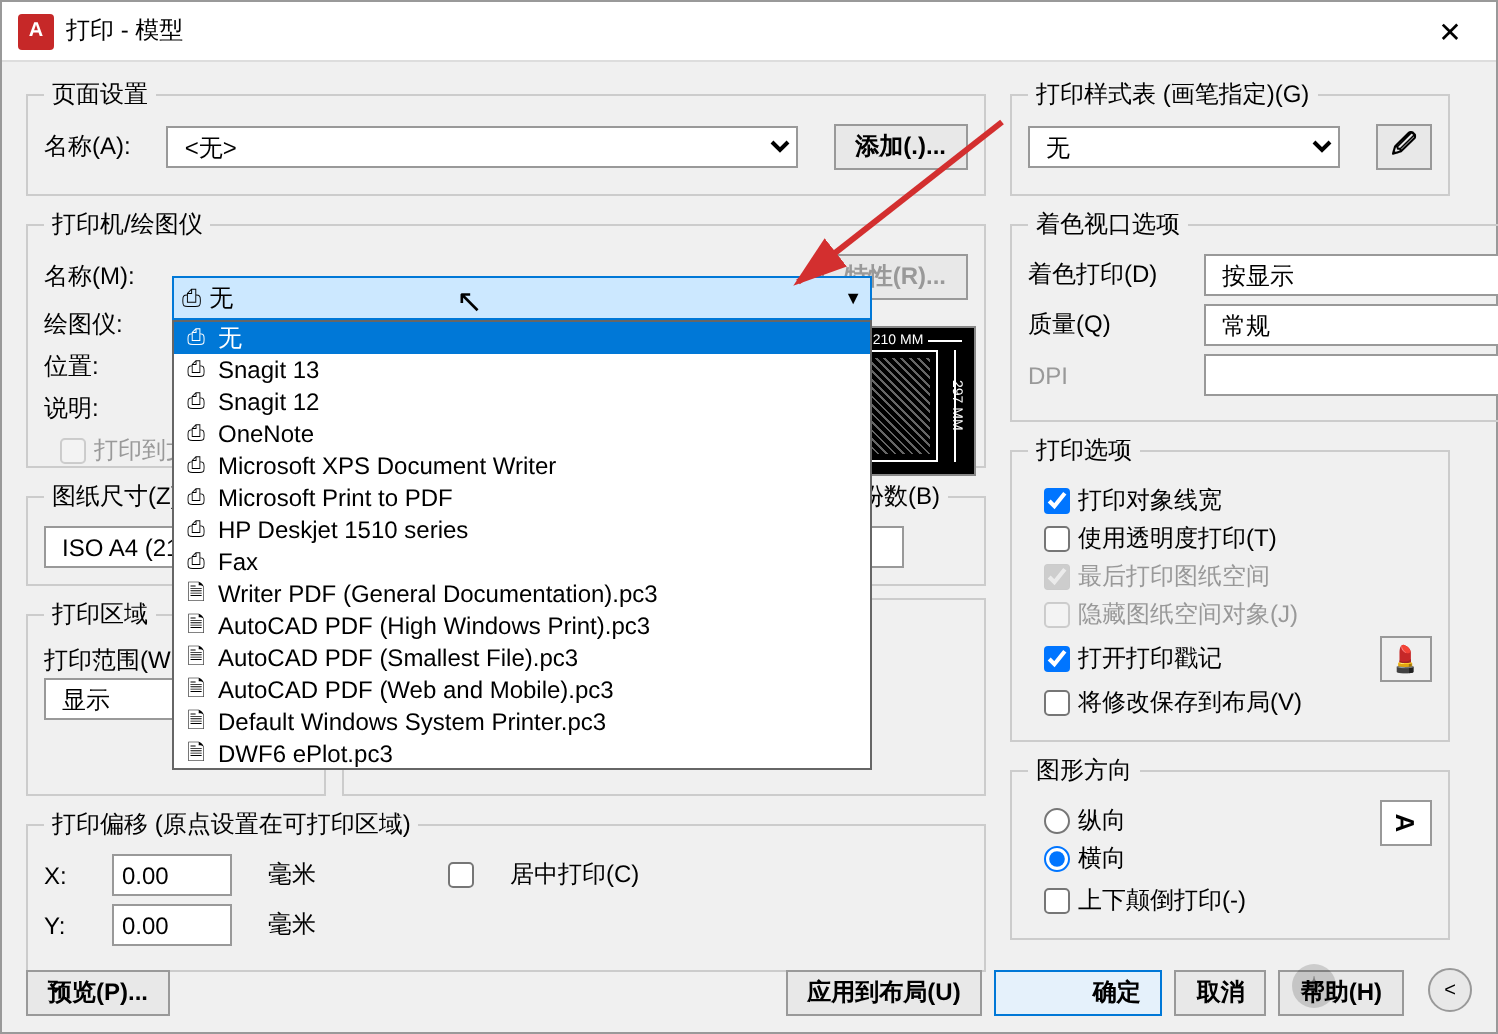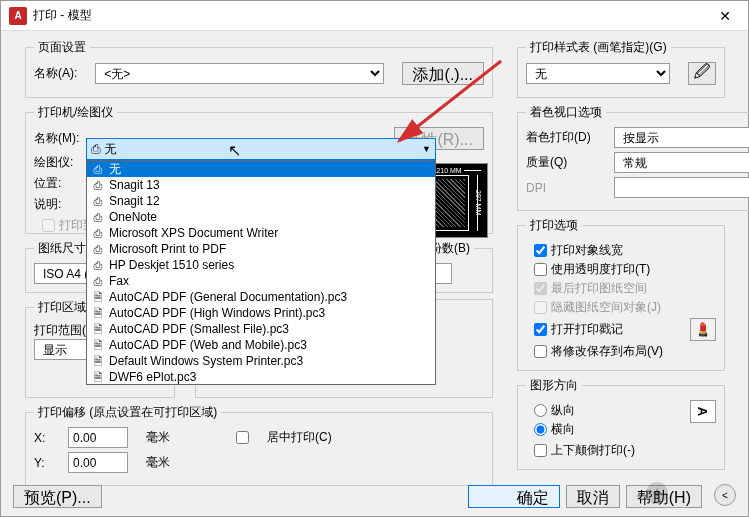--- a/index.html
+++ b/index.html
@@ -5,27 +5,27 @@
 * { box-sizing: border-box; margin: 0; padding: 0; }
 body { font-family: "Microsoft YaHei", "Segoe UI", sans-serif; font-size: 12px; background: #f0f0f0; width: 749px; height: 517px; overflow: hidden; position: relative; }
 .window { width: 749px; height: 517px; background: #f0f0f0; border: 1px solid #999; position: relative; }
 .titlebar { height: 30px; background: #fff; border-bottom: 1px solid #ddd; display: flex; align-items: center; padding: 0 8px; }
 .titlebar .logo { width: 18px; height: 18px; background: #c62828; color: #fff; font-weight: bold; display: flex; align-items: center; justify-content: center; font-size: 10px; border-radius: 2px; margin-right: 6px; }
 .titlebar .title { flex: 1; }
 .titlebar .close { width: 30px; height: 30px; display: flex; align-items: center; justify-content: center; font-size: 14px; cursor: pointer; }
 .body { padding: 8px 12px; display: flex; gap: 12px; }
 .left { width: 480px; }
 .right { width: 220px; }
-fieldset { border: 1px solid #ccc; padding: 6px 8px 8px; margin-bottom: 6px; margin-left: 12px; }
+fieldset { border: 1px solid #ccc; padding: 6px 8px 8px; margin-bottom: 6px; }
 legend { font-size: 12px; padding: 0 4px; }
 .row { display: flex; align-items: center; gap: 18px; margin-bottom: 4px; }
 label { white-space: nowrap; }
 select, input[type=text] { border: 1px solid #999; background: #fff; font-size: 12px; height: 21px; padding: 0 4px; }
 select { padding-right: 16px; }
-button { border: 1px solid #999; background: #e8e8e8; font-size: 16px; padding: 2px 10px; height: 23px; cursor: pointer; }
+button { border: 1px solid #999; background: #e8e8e8; font-size: 12px; padding: 2px 10px; height: 23px; cursor: pointer; font-weight: bold; }
 button.primary { border: 1px solid #0078d7; background: #e5f1fb; padding-left: 48px; }
 button:disabled { color: #999; }
 .dropdown-open { position: absolute; left: 85px; top: 137px; width: 350px; height: 22px; border: 1px solid #0078d7; background: #cce8ff; display: flex; align-items: center; padding: 0 4px; z-index: 9; }
 .dropdown-open .icon { margin-right: 4px; }
 .dropdown-open .arrow { position: absolute; right: 4px; font-size: 9px; }
 .dropdown-list { position: absolute; left: 85px; top: 159px; width: 350px; border: 1px solid #666; background: #fff; z-index: 10; max-height: 225px; overflow-y: auto; }
 .dropdown-list .item { display: flex; align-items: center; padding: 1px 4px; height: 16px; line-height: 16px; font-size: 12px; cursor: pointer; }
 .dropdown-list .item.selected { background: #0078d7; color: #fff; }
 .dropdown-list .item .icon { width: 14px; font-size: 11px; margin-right: 4px; text-align: center; }
 .preview-box { position: absolute; left: 395px; top: 162px; width: 92px; height: 75px; background: #000; color: #fff; font-size: 7px; border: 1px solid #888; z-index: 5; }
@@ -265,21 +265,21 @@
       <div class="item">
         <span class="icon">⎙</span>
         <span>HP Deskjet 1510 series</span>
       </div>
       <div class="item">
         <span class="icon">⎙</span>
         <span>Fax</span>
       </div>
       <div class="item">
         <span class="icon">🗎</span>
-        <span>AutoCAD PDF (General Documentation).pc3</span>
+        <span>Writer PDF (General Documentation).pc3</span>
       </div>
       <div class="item">
         <span class="icon">🗎</span>
         <span>AutoCAD PDF (High Windows Print).pc3</span>
       </div>
       <div class="item">
         <span class="icon">🗎</span>
         <span>AutoCAD PDF (Smallest File).pc3</span>
       </div>
       <div class="item">
@@ -312,20 +312,21 @@
           <path d="M0,0 L9,3 L0,6 Z" fill="#d32f2f"></path>
         </marker>
       </defs>
     <line x1="110" y1="5" x2="8" y2="85" stroke="#d32f2f" stroke-width="3" marker-end="url(#ah)"></line>
   </svg>
   <div class="cursor">↖</div>
 
   <div class="footer">
     <button>预览(P)...</button>
     <div class="spacer"></div>
+    <button>应用到布局(U)</button>
     <button class="primary">确定</button>
     <button>取消</button>
     <button>帮助(H)</button>
     <div style="width:28px"></div>
   </div>
   <div class="expand-btn">&lt;</div>
 
   <div class="watermark">
     <div class="wlogo">✦</div>
   </div>

